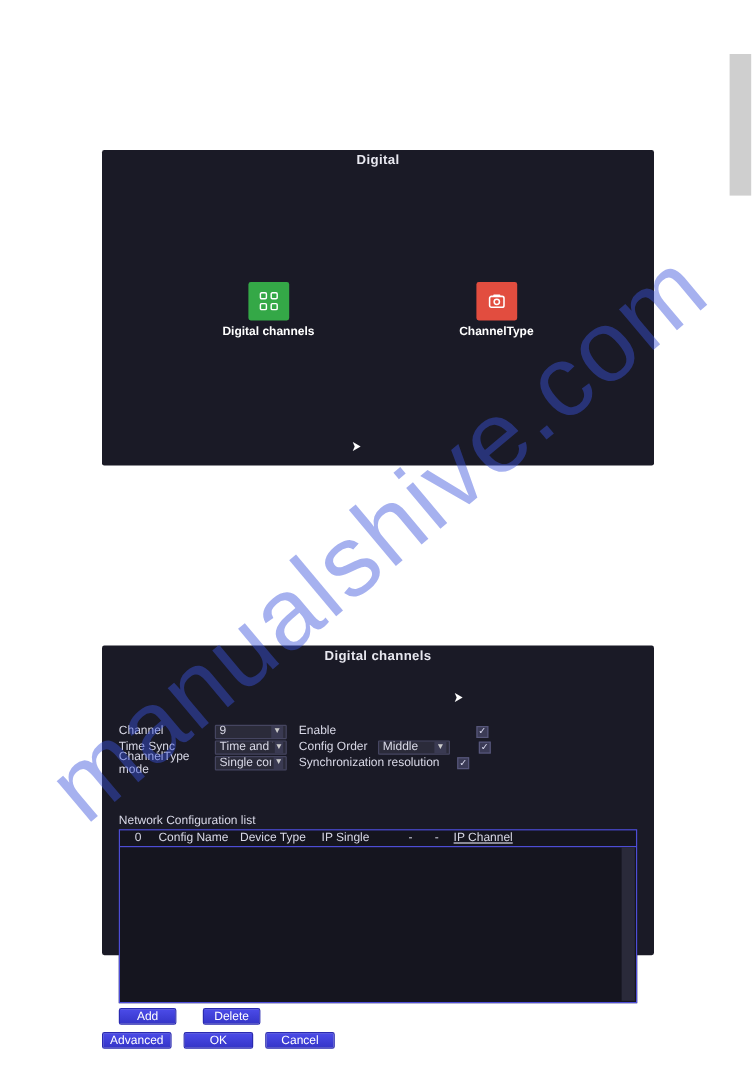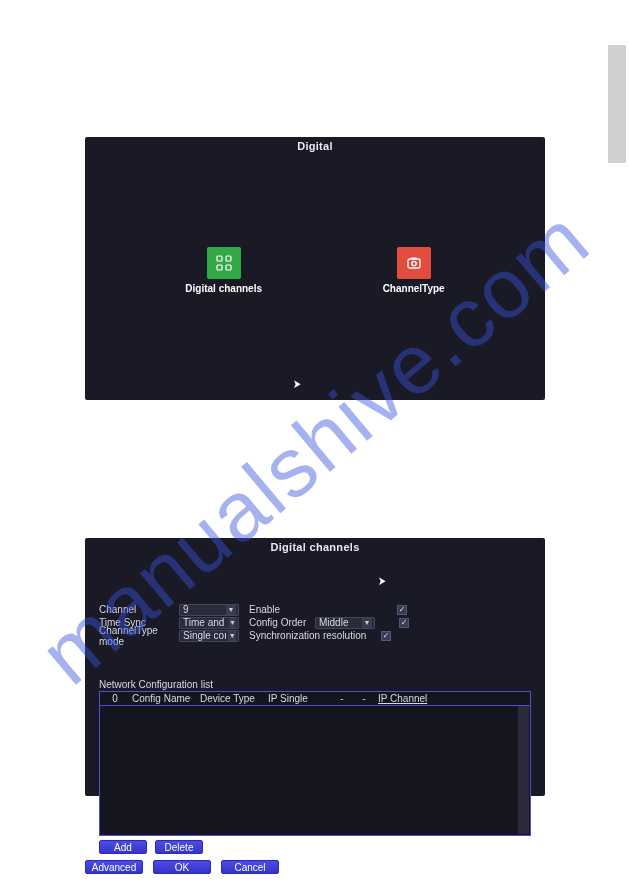--- a/index.html
+++ b/index.html
@@ -53,21 +53,21 @@
     color: #e8e8f0;
     font-size: 11px;
     padding: 3px 0;
     font-weight: bold;
     letter-spacing: 0.3px;
   }
 
   
   .panel1 {
     left: 85px;
-    top: 137px;
+    top: 125px;
     width: 460px;
     height: 263px;
   }
   .icons-row {
     position: absolute;
     top: 110px;
     left: 0;
     width: 100%;
     display: flex;
     justify-content: space-around;
@@ -211,21 +211,21 @@
     color: #fff;
     font-size: 10px;
     border-radius: 2px;
     border: 1px solid #2a2ab0;
     box-sizing: border-box;
     font-weight: 500;
   }
   .row-bottom1 {
     padding: 4px 14px 2px;
     display: flex;
-    gap: 8px;
+    gap: 22px;
   }
   .row-bottom2 {
     display: flex;
     gap: 10px;
     padding: 4px 0 6px;
   }
   .cursor2 {
     position: absolute;
     left: 292px;
     top: 36px;

